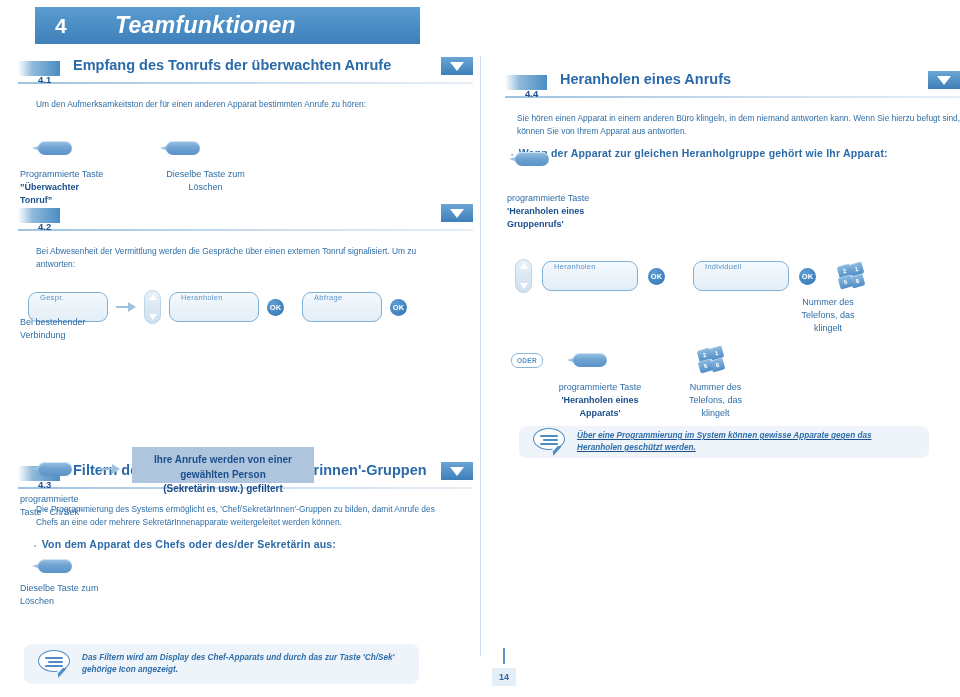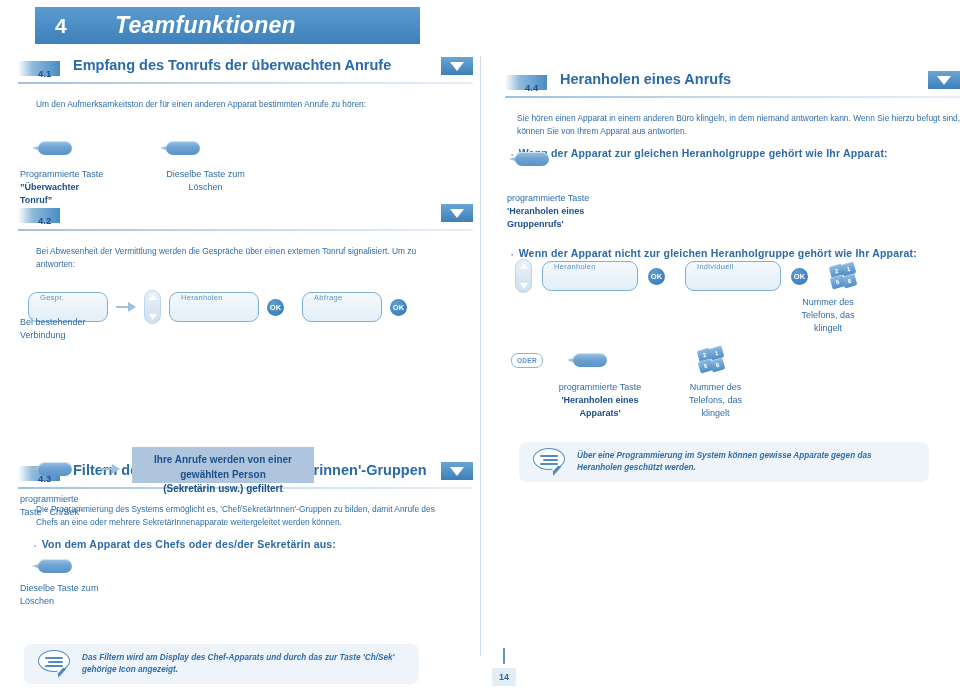--- a/index.html
+++ b/index.html
@@ -41,21 +41,21 @@
   .sec{position:relative;height:30px;margin-bottom:4px;}
   .sec-rule{
     position:absolute;left:0;right:0;bottom:2px;height:2px;
     background:linear-gradient(90deg,#9dc2e0,#cfe0ef 60%,#e6eef6);
   }
   .sec-numbox{
     position:absolute;left:0;top:5px;width:42px;height:15px;
     background:linear-gradient(90deg,#ffffff 0%,#8fb9da 35%,#4a8cc4 100%);
   }
   .sec-num{
-    position:absolute;left:20px;top:12px;font-size:9.5px;font-weight:bold;color:#1b4f8c;
+    position:absolute;left:20px;top:18px;font-size:9.5px;font-weight:bold;color:#1b4f8c;
   }
   .sec-title{
     position:absolute;left:55px;top:1px;font-size:14.5px;font-weight:bold;color:#2b6aa8;
   }
   .sec-flag{
     position:absolute;right:0;top:1px;width:32px;height:18px;
     background:linear-gradient(180deg,#6aa5d4,#3e7fba);
     display:flex;align-items:center;justify-content:center;
   }
   .sec-flag .tri{
@@ -339,32 +339,31 @@
     <div class="abs" style="left:4px;top:96px;">
       <div class="key"><div class="nub"></div><div class="body"></div></div>
     </div>
 
     <div class="abs cap" style="left:2px;top:136px;width:180px;">
       <div>programmierte Taste</div>
       <div><b>'Heranholen eines</b></div>
       <div><b>Gruppenrufs'</b></div>
     </div>
 
-    <div class="abs bullet" style="left:0;top:182px;width:450px;">Wenn der Apparat nicht zur gleichen Heranholgruppe gehört wie Ihr Apparat:</div>
 
     <div class="abs row" style="left:10px;top:203px;gap:10px;">
       <div class="nav">
           <div class="up"></div>
           <div class="dn"></div>
         </div>
       <div class="field" style="width:96px;">
           <span>Heranholen</span>
         </div>
       <div class="ok">OK</div>
-      <div class="field" style="width:96px;margin-left:10px;">
+      <div class="field" style="width:96px;margin-left:18px;">
           <span>Individuell</span>
         </div>
       <div class="ok">OK</div>
       <div class="keypad" style="margin-left:12px;">
         <div class="k k1">1</div>
         <div class="k k2">2</div>
         <div class="k k3">6</div>
         <div class="k k4">5</div>
       </div>
     </div>
@@ -390,21 +389,21 @@
       <div>programmierte Taste</div>
       <div><b>'Heranholen eines</b></div>
       <div><b>Apparats'</b></div>
     </div>
     <div class="abs cap center" style="left:158px;top:325px;width:105px;">
       <div>Nummer des</div>
       <div>Telefons, das</div>
       <div>klingelt</div>
     </div>
 
-    <div class="abs note" style="left:14px;top:386px;width:410px;height:40px;">
+    <div class="abs note" style="left:14px;top:370px;width:410px;height:32px;text-decoration:underline;">
       <div class="bubble">
         <div class="round"></div>
           <div class="tail"></div>
           <div class="tail2"></div>
         <div class="ln l1"></div>
           <div class="ln l2"></div>
           <div class="ln l3"></div>
       </div>
       <div class="txt">Über eine Programmierung im System können gewisse Apparate gegen das Heranholen geschützt werden.</div>
     </div>

